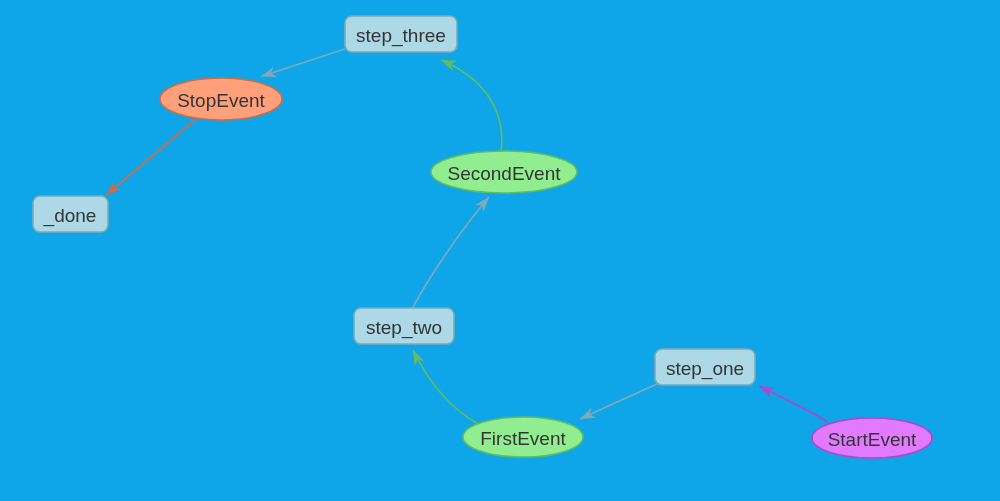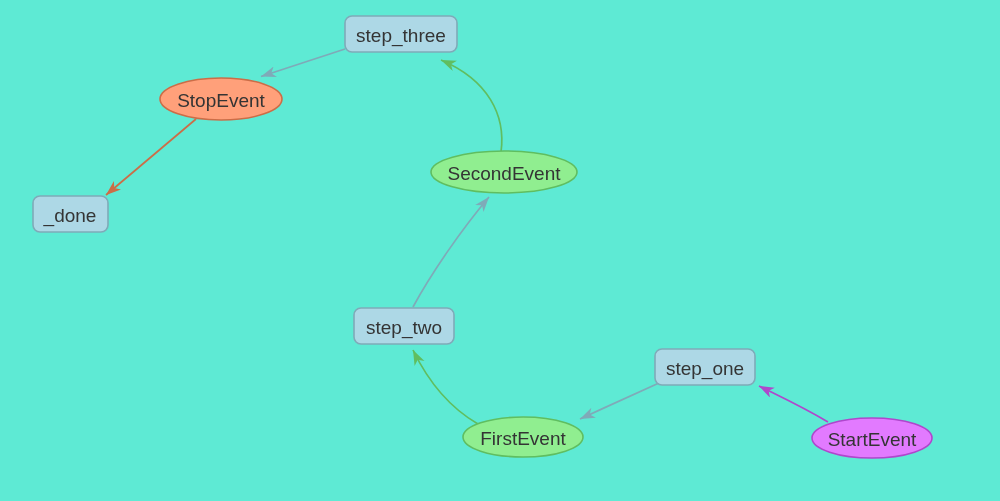--- a/index.html
+++ b/index.html
@@ -5,21 +5,21 @@
   html, body {
     margin: 0;
     padding: 0;
     background: #ffffff;
     font-family: "Liberation Sans", sans-serif;
   }
   .stage {
     position: relative;
     width: 1000px;
     height: 501px;
-    background: #5eead4;
+    background: #0ea5e9;
     overflow: hidden;
   }
   svg { display: block; }
   .edge {
     fill: none;
     stroke-width: 1.7;
   }
   .node-shape {
     stroke-width: 1.6;
   }

